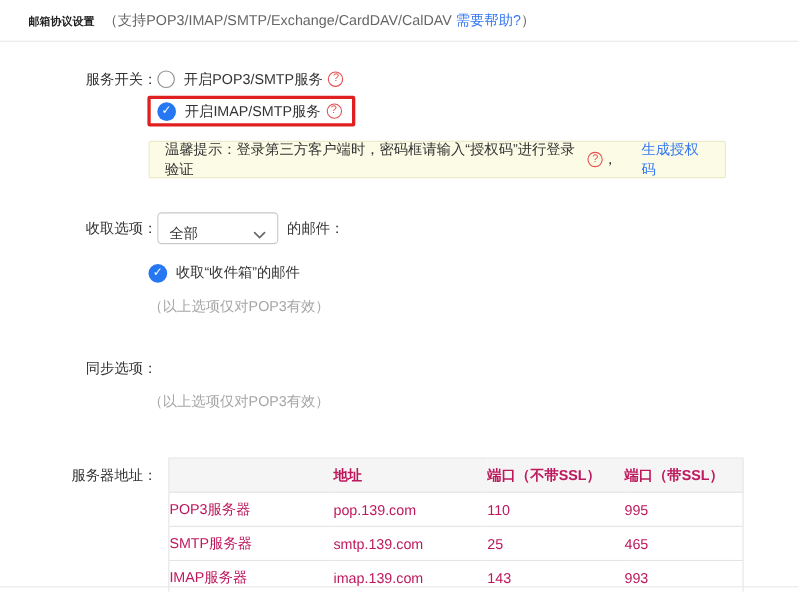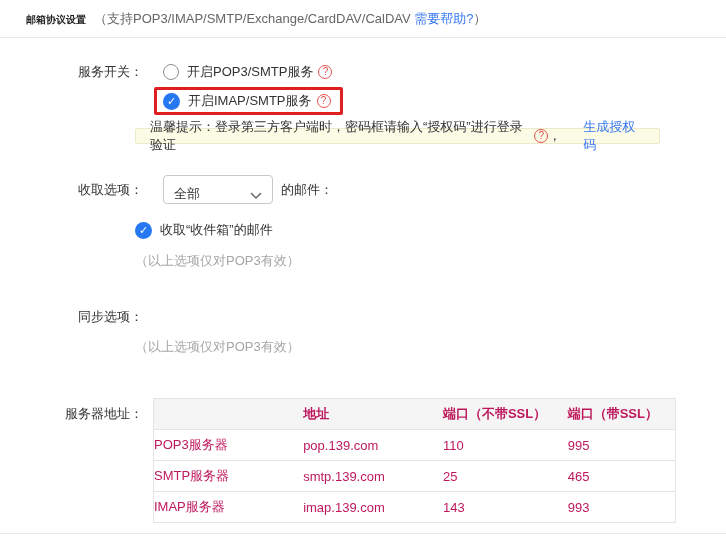--- a/index.html
+++ b/index.html
@@ -11,21 +11,21 @@
   }
   a { text-decoration:none; color:#3577f2; cursor:pointer; }
 
   .page-header { padding:10px 14px 9px 14px; border-bottom:1px solid #e8e8e8; display:flex; align-items:baseline; }
   .page-title { font-size:10px; font-weight:bold; color:#1f1f1f;padding-left:12px; }
   .page-subtitle { margin-left:8px; color:#666; font-size:13px; }
 
   .content { padding-top:0; }
   .form-row { display:flex; align-items:flex-start; }
   .row-label { width:127px; flex-shrink:0; text-align:right; color:#333; line-height:22px;margin-left:16px; }
-  .row-content { margin-left:20px; }
+  .row-content { margin-left:0; }
 
   .opt-line { display:flex; align-items:center; height:22px; }
   .opt-text { margin-left:8px; color:#333; }
 
   .radio-off {
     width:16px; height:16px; border:1px solid #8f8f8f; border-radius:50%;
     background:#fff; flex-shrink:0; display:inline-block;
   }
   .check-on {
     width:17px; height:17px; border-radius:50%; background:#2577f2; color:#fff;
@@ -37,21 +37,21 @@
     display:inline-flex; align-items:center; justify-content:center;
     font-size:10px; margin-left:5px; flex-shrink:0; line-height:1; cursor:pointer;
   }
   .hl-red {
     display:inline-flex; align-items:center;
     border:3px solid #e02020; border-radius:2px;
     padding:2px 9px 2px 6px; margin-left:-9px; margin-top:4px;
   }
 
   .tip-box {
-    margin:13px 0 0 135px; width:525px; height:16px;
+    margin:13px 0 0 135px; width:525px; height:34px;
     background:#fbfbe6; border:1px solid #ebebcc; border-radius:2px;
     display:flex; align-items:center; padding:0 14px; color:#333;
   }
   .tip-link { margin-left:22px; }
 
   .sec-fetch { margin-top:31px; }
   .select-box {
     width:110px; height:29px; border:1px solid #c9c9c9; border-radius:4px; background:#fff;
     display:inline-flex; align-items:flex-end; justify-content:space-between;
     padding:0 10px; cursor:pointer; vertical-align:middle;

